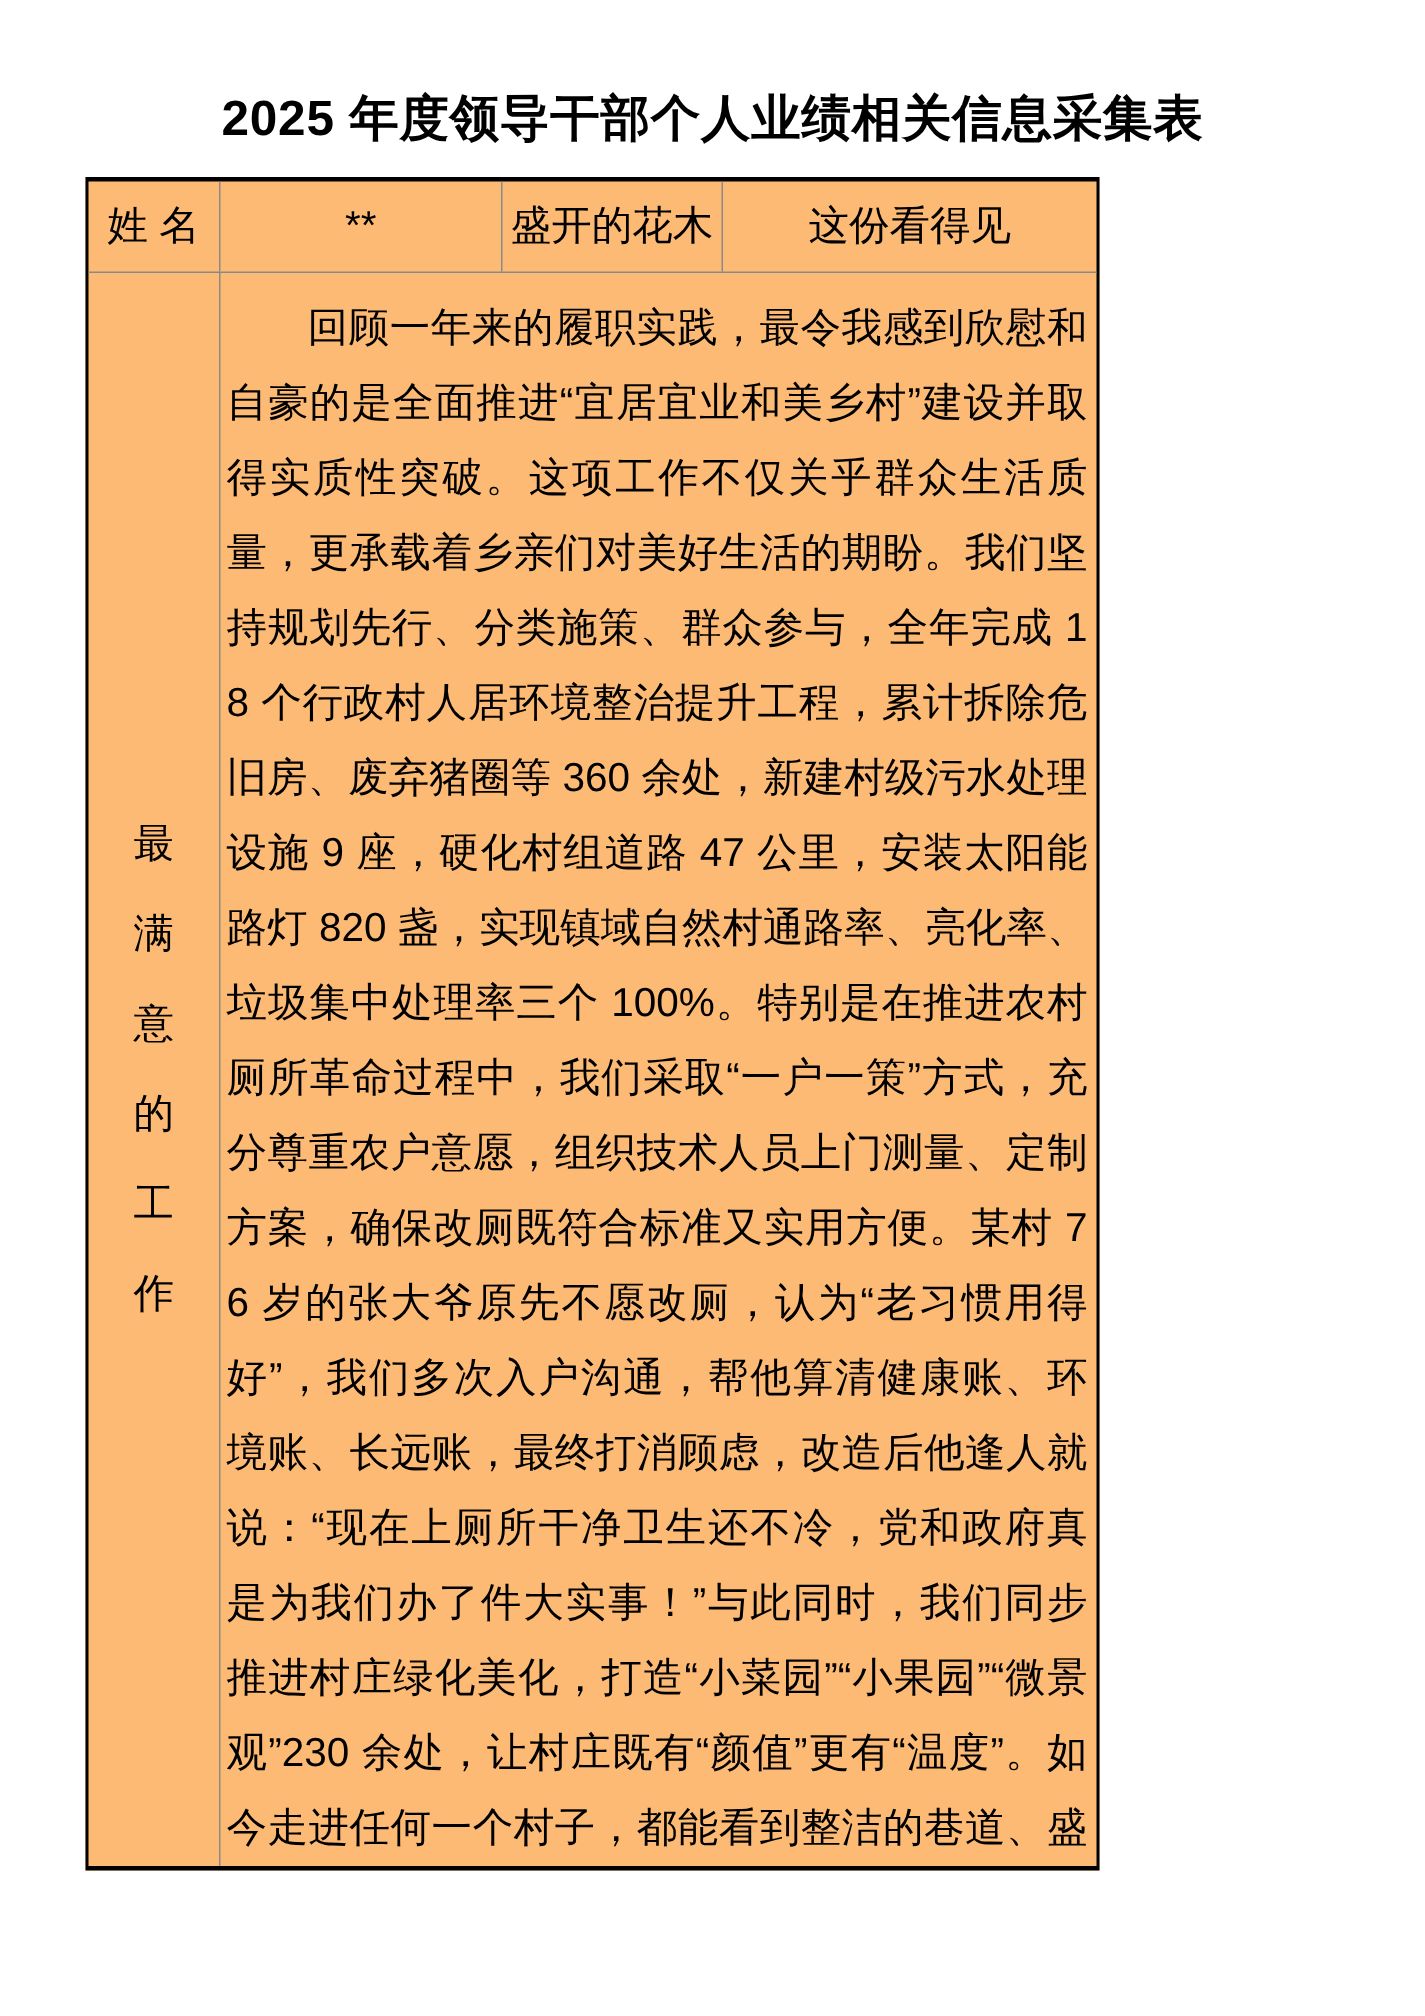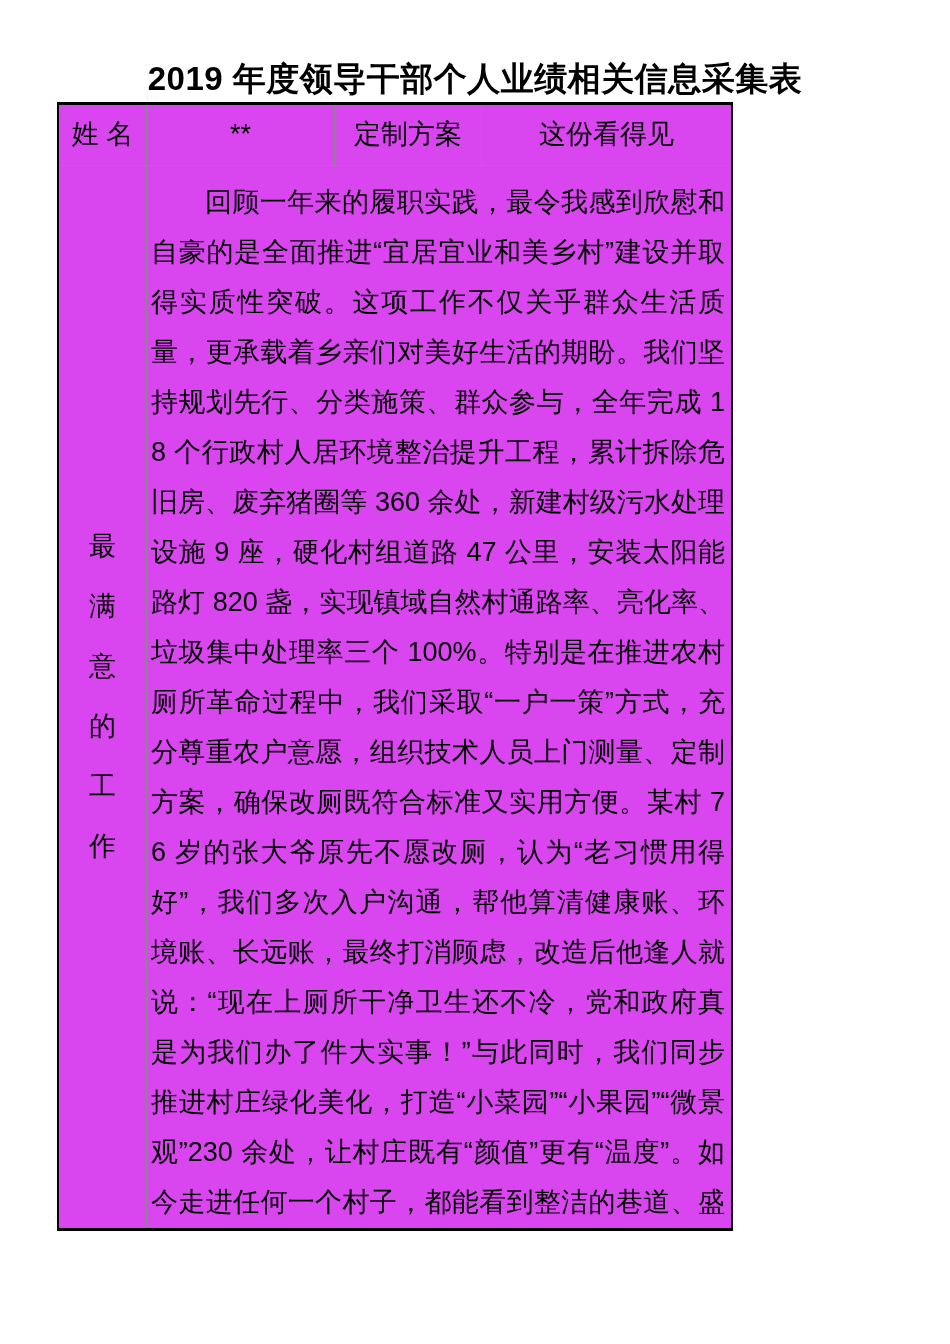--- a/index.html
+++ b/index.html
@@ -17,27 +17,27 @@
     padding-top: 58px;
     text-align: center;
     font-size: 33px;
     font-weight: bold;
     line-height: 1.3;
     letter-spacing: 0.5px;
     color: #000000;
   }
 
   .form-table {
-    margin: 1px 0 0 57px;
+    margin: 17px 0 0 57px;
     width: 676px;
     border: 2px solid #000000;
     border-top-width: 3px;
     border-bottom-width: 3px;
     box-sizing: border-box;
-    background: #d946ef;
+    background: #fdba74;
   }
 
   .header-row {
     display: grid;
     grid-template-columns: 88px 188px 147px 1fr;
     height: 60px;
     border-bottom: 1px solid #8a8a8a;
   }
   .header-cell {
     display: flex;
@@ -79,28 +79,28 @@
     text-indent: 2em;
     color: #000000;
     word-break: break-all;
   }
 </style>
 </head>
 <body>
 
 <div class="page">
 
-  <h1 class="doc-title">2019 年度领导干部个人业绩相关信息采集表</h1>
+  <h1 class="doc-title">2025 年度领导干部个人业绩相关信息采集表</h1>
 
   <div class="form-table">
 
     <div class="header-row">
       <div class="header-cell">姓 名</div>
       <div class="header-cell">**</div>
-      <div class="header-cell">定制方案</div>
+      <div class="header-cell">盛开的花木</div>
       <div class="header-cell">这份看得见</div>
     </div>
 
     <div class="body-row">
 
       <div class="row-label-cell">
         <span>最</span>
         <span>满</span>
         <span>意</span>
         <span>的</span>

